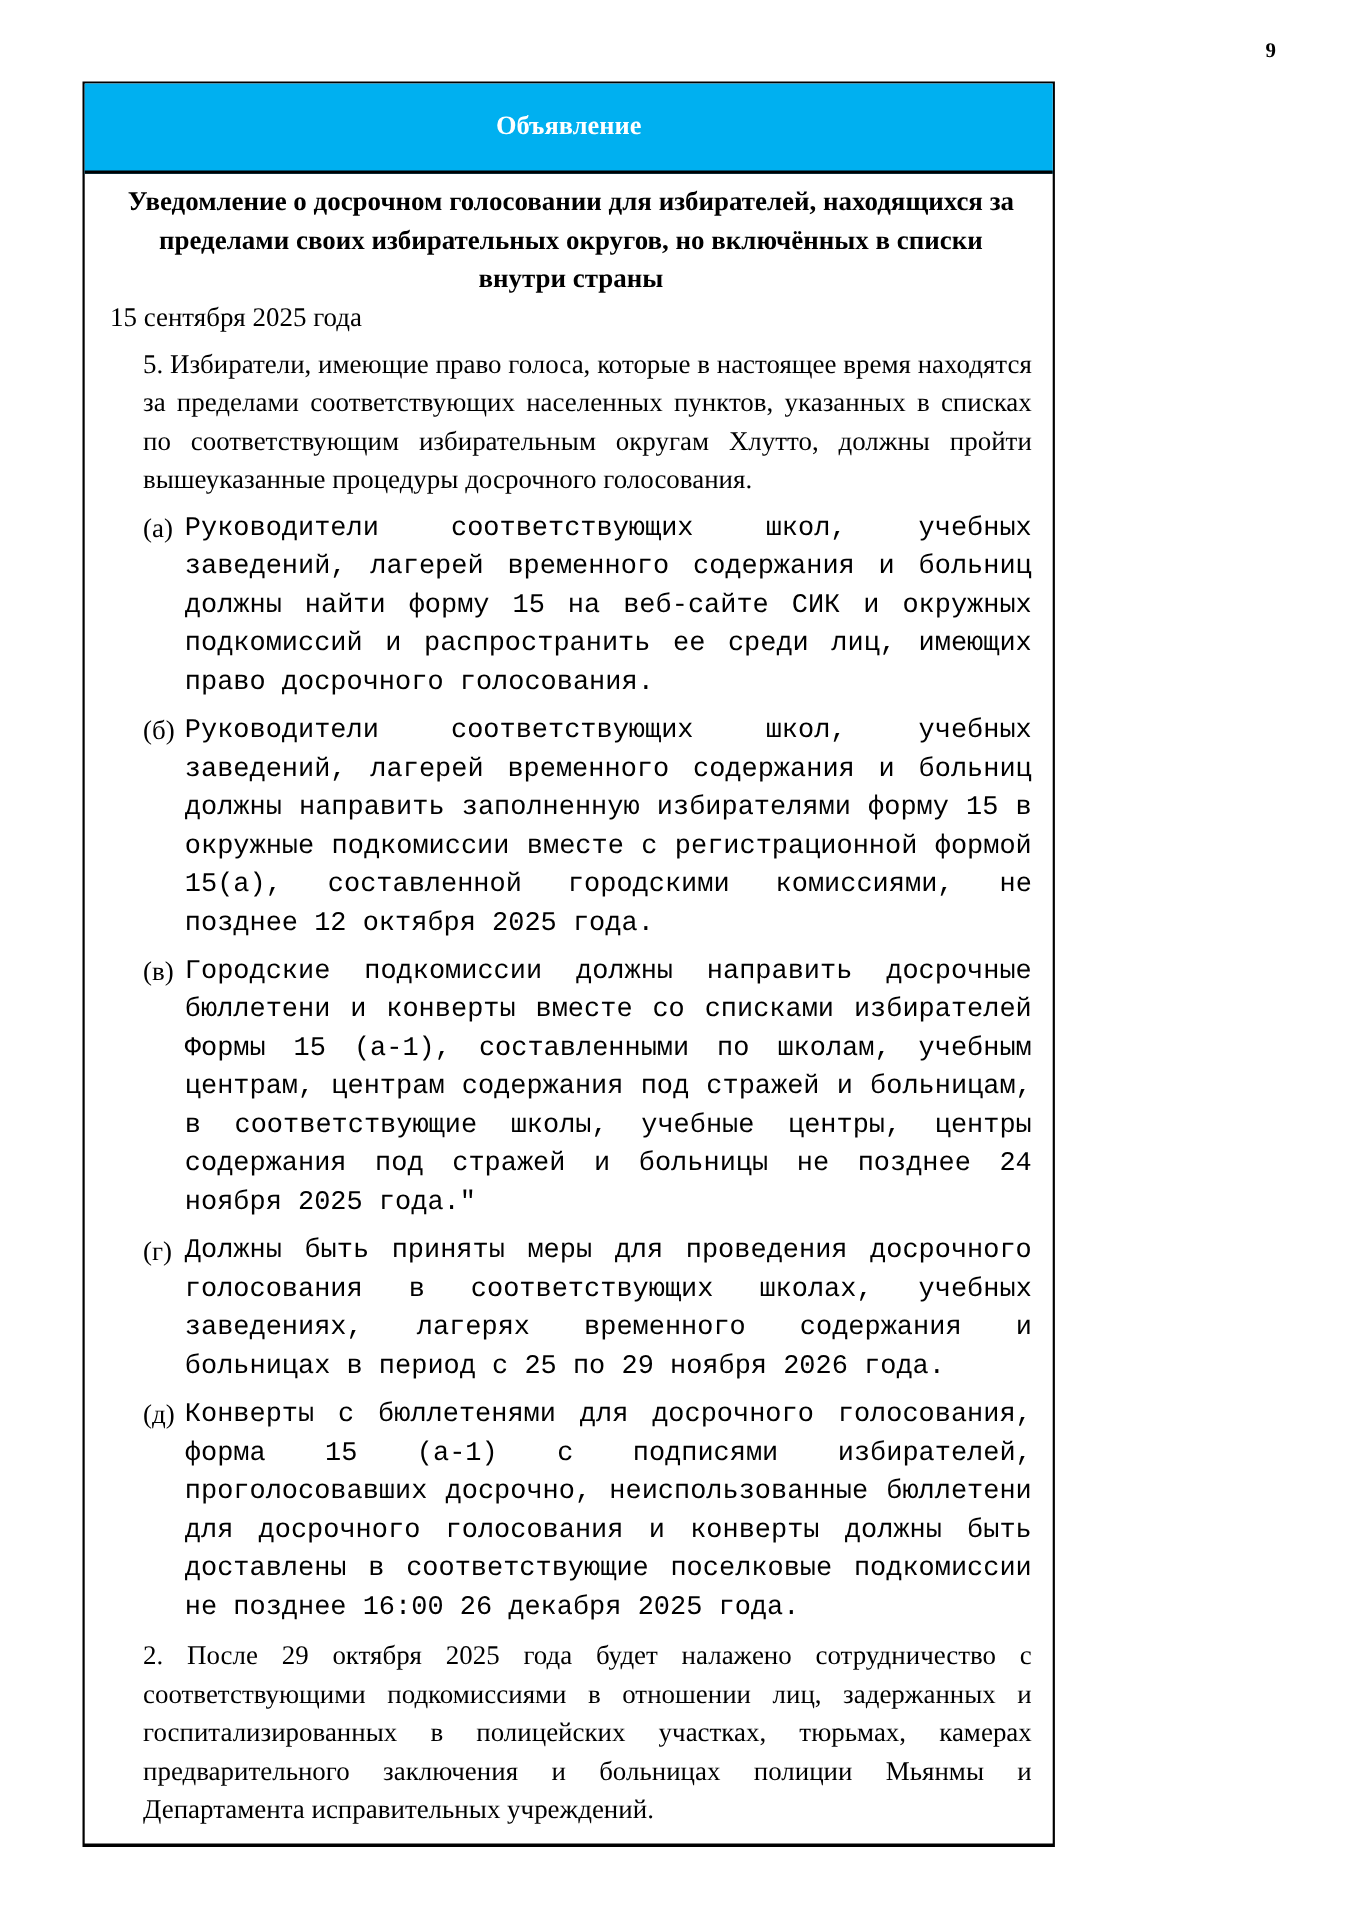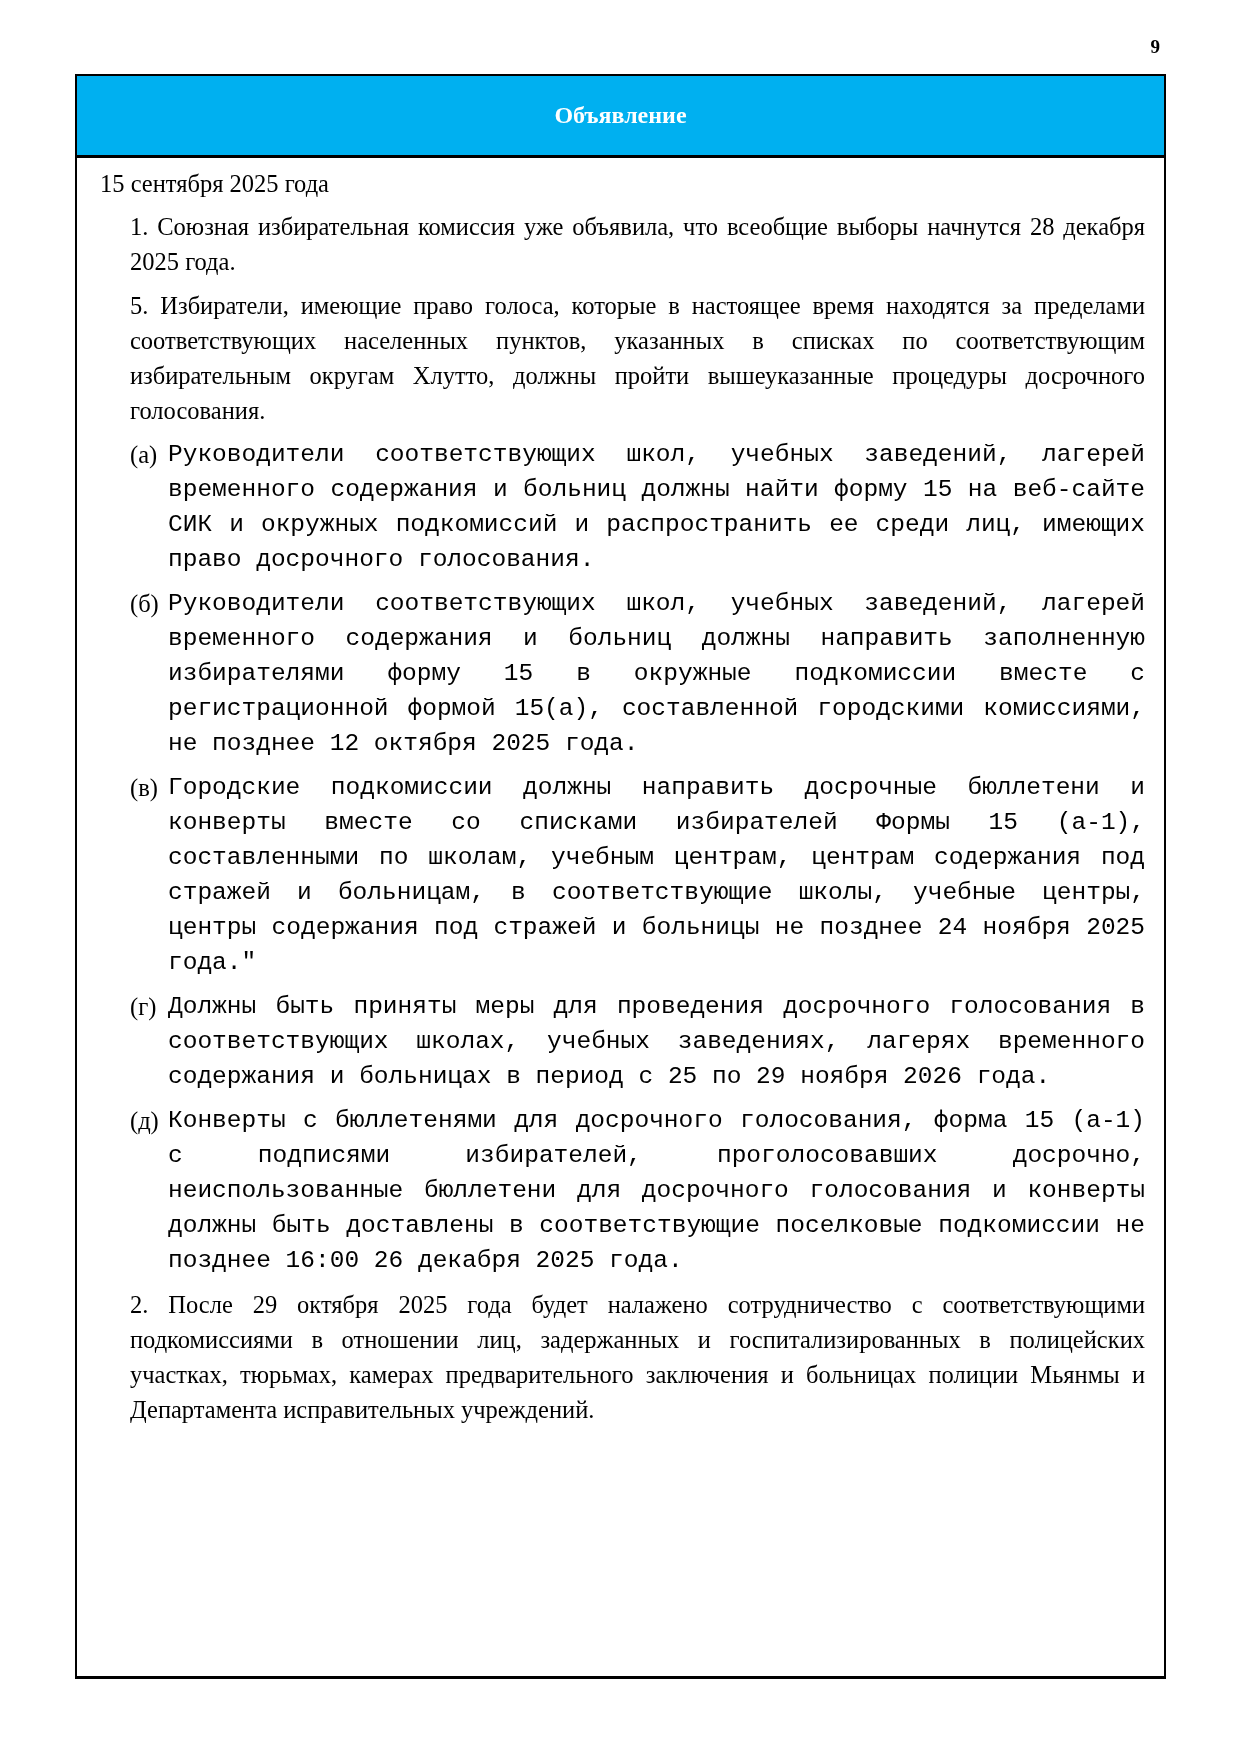--- a/index.html
+++ b/index.html
@@ -1,41 +1,41 @@
 <!DOCTYPE html>
 <html><head>
   <meta charset="utf-8">
   <style>
     html, body { margin: 0; padding: 0; background: #ffffff; }
     body { width: 1241px; height: 1755px; position: relative; font-family: "Liberation Serif", serif; color: #000; overflow: hidden; }
     .page-number { position: absolute; top: 36px; right: 81px; font-size: 19px; font-weight: bold; }
-    .frame { position: absolute; left: 75px; top: 74px; width: 1091px; height: 1605px; border: 2px solid #000; border-bottom-width: 3px; box-sizing: border-box; }
+    .frame { position: absolute; left: 75px; top: 74px; width: 884px; height: 1605px; border: 2px solid #000; border-bottom-width: 3px; box-sizing: border-box; }
     .banner { height: 82px; background: #00b0f0; border-bottom: 3px solid #000; display: flex; align-items: center; justify-content: center; box-sizing: border-box; }
     .banner-title { color: #fff; font-weight: bold; font-size: 24px; }
     .content { padding: 8px 19px 0 53px; }
     .heading { text-align: center; font-weight: bold; font-size: 24.5px; line-height: 35px; margin: 0 0 0 -30px; padding: 0 10px; }
     .date { text-align: left; font-weight: normal; font-size: 24.5px; line-height: 35px; margin: 0 0 8px -30px; }
     .para { font-size: 24.5px; line-height: 35px; text-align: justify; margin: 0 0 9px 0; text-align-last: left; }
     .sub { display: flex; font-size: 24.5px; line-height: 35px; margin: 0 0 9px 0; }
     .sub-label { width: 38px; flex: none; }
     .sub-text { flex: 1; text-align: justify; font-family: Liberation Mono, monospace; }
   </style>
 </head>
 <body>
 
 <div class="page-number">9</div>
 
 <div class="frame">
   <div class="banner">
     <span class="banner-title">Объявление</span>
   </div>
   <div class="content">
+    <div class="heading">Уведомление о досрочном голосовании для избирателей, находящихся за пределами своих избирательных округов, но включённых в списки внутри страны</div>
     <div class="date">15 сентября 2025 года</div>
 
-    <p class="para">1. Союзная избирательная комиссия уже объявила, что всеобщие выборы начнутся 28 декабря 2025 года.</p>
     <p class="para">5. Избиратели, имеющие право голоса, которые в настоящее время находятся за пределами соответствующих населенных пунктов, указанных в списках по соответствующим избирательным округам Хлутто, должны пройти вышеуказанные процедуры досрочного голосования.</p>
 
     <div class="sub">
       <span class="sub-label">(а)</span>
       <span class="sub-text">Руководители соответствующих школ, учебных заведений, лагерей временного содержания и больниц должны найти форму 15 на веб-сайте СИК и окружных подкомиссий и распространить ее среди лиц, имеющих право досрочного голосования.</span>
     </div>
     <div class="sub">
       <span class="sub-label">(б)</span>
       <span class="sub-text">Руководители соответствующих школ, учебных заведений, лагерей временного содержания и больниц должны направить заполненную избирателями форму 15 в окружные подкомиссии вместе с регистрационной формой 15(а), составленной городскими комиссиями, не позднее 12 октября 2025 года.</span>
     </div>

